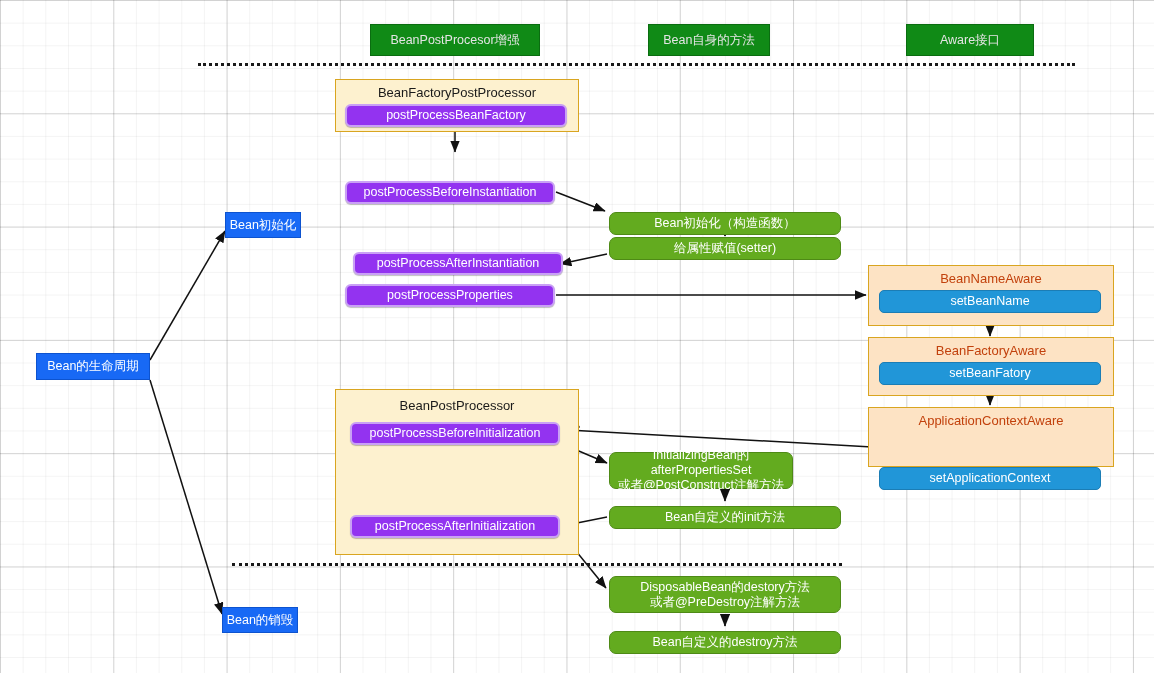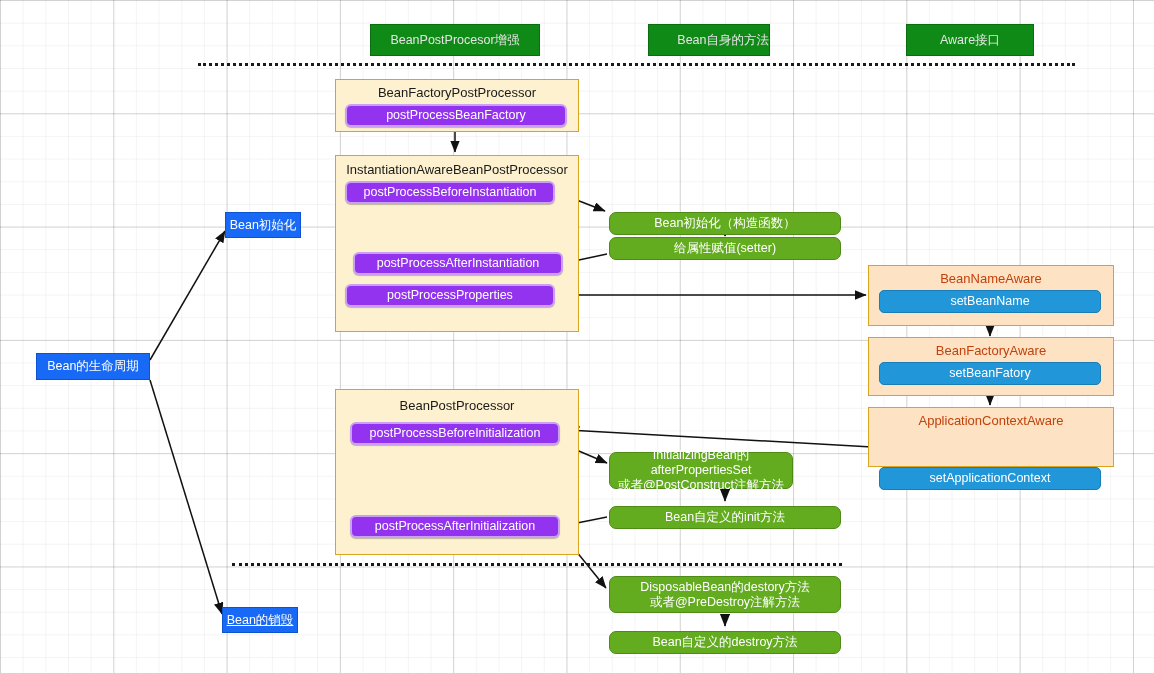--- a/index.html
+++ b/index.html
@@ -164,47 +164,44 @@
 
     <path d="M725,614 L725,626" stroke="#111111" stroke-width="1.6" fill="none" marker-end="url(#arw)"></path>
   </svg>
 
   <div class="dotted-sep" style="left:198px; top:63px; width:877px;"></div>
   <div class="dotted-sep" style="left:232px; top:563px; width:610px;"></div>
 
   <div class="node legend-chip" style="left:370px; top:24px; width:170px; height:32px;">
     <span>BeanPostProcesor增强</span>
   </div>
-  <div class="node legend-chip" style="left:648px; top:24px; width:122px; height:32px;justify-content:flex-end;">
+  <div class="node legend-chip" style="left:648px; top:24px; width:122px; height:32px;">
     <span>Bean自身的方法</span>
   </div>
   <div class="node legend-chip" style="left:906px; top:24px; width:128px; height:32px;">
     <span>Aware接口</span>
   </div>
 
   <div class="node blue-chip" style="left:36px; top:353px; width:114px; height:27px;">
     <span>Bean的生命周期</span>
   </div>
   <div class="node blue-chip" style="left:225px; top:212px; width:76px; height:26px;">
     <span>Bean初始化</span>
   </div>
-  <div class="node blue-chip" style="left:222px; top:607px; width:76px; height:26px;text-decoration:underline;">
+  <div class="node blue-chip" style="left:222px; top:607px; width:76px; height:26px;">
     <span>Bean的销毁</span>
   </div>
 
   <div class="group-box" style="position:absolute; left:335px; top:79px; width:242px; height:51px;">
     <div class="group-title" style="top:5px;">BeanFactoryPostProcessor</div>
   </div>
   <div class="node purple-pill" style="left:345px; top:104px; width:222px; height:23px;">
     <span>postProcessBeanFactory</span>
   </div>
 
-  <div class="group-box" style="position:absolute; left:335px; top:155px; width:242px; height:175px;">
-    <div class="group-title" style="top:6px;">InstantiationAwareBeanPostProcessor</div>
-  </div>
   <div class="node purple-pill" style="left:345px; top:181px; width:210px; height:23px;">
     <span>postProcessBeforeInstantiation</span>
   </div>
   <div class="node purple-pill" style="left:345px; top:252px; width:210px; height:23px;margin-left:8px;">
     <span>postProcessAfterInstantiation</span>
   </div>
   <div class="node purple-pill" style="left:345px; top:284px; width:210px; height:23px;">
     <span>postProcessProperties</span>
   </div>
 

